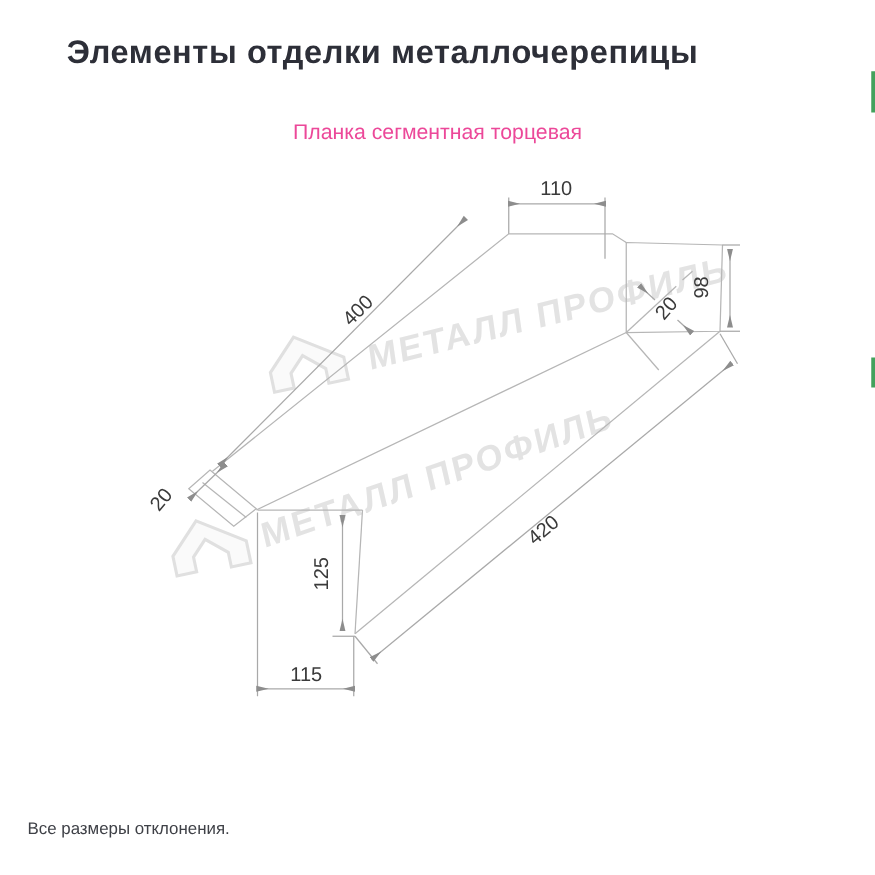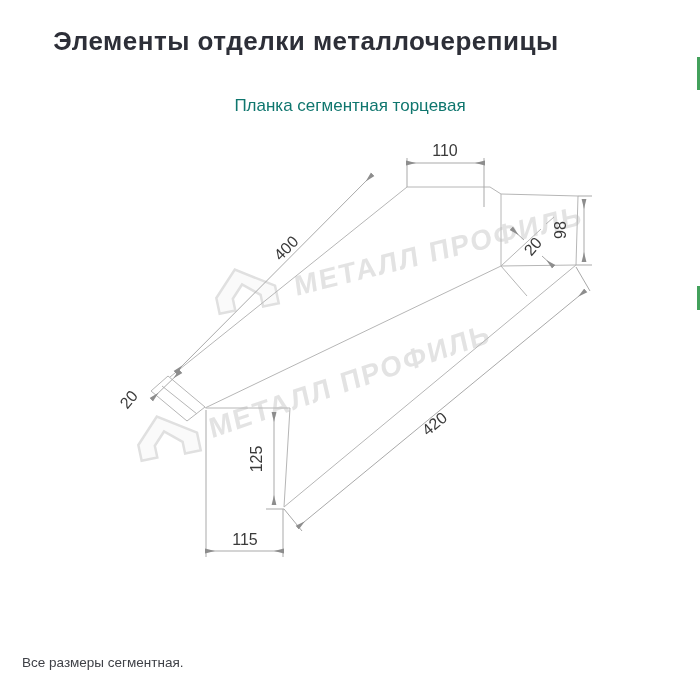--- a/index.html
+++ b/index.html
@@ -6,21 +6,21 @@
   body{
     width:700px;height:700px;position:relative;background:#ffffff;
     font-family:"Liberation Sans", sans-serif;overflow:hidden;
   }
   .page-title{
     position:absolute;top:26px;left:0;width:612px;text-align:center;
     font-size:26px;font-weight:bold;color:#2d2f38;letter-spacing:0.5px;
   }
   .subtitle{
     position:absolute;top:95px;left:0;width:700px;text-align:center;
-    font-size:17px;color:#0f766e;line-height:21px;
+    font-size:17px;color:#ec4899;line-height:21px;
   }
   .footnotes{
     position:absolute;left:22px;bottom:28px;
     font-size:13.5px;color:#3f4147;line-height:18px;
   }
   .drawing-svg{position:absolute;left:0;top:0;}
   .edge-tick{position:absolute;right:0;width:3px;background:#43a15c;}
   .edge-tick.t1{top:57px;height:33px;}
   .edge-tick.t2{top:286px;height:24px;}
 
@@ -131,14 +131,14 @@
     <path class="dline" d="M283,509 L283,557"></path>
     <path class="dline" d="M206,551 L283,551" marker-start="url(#arr)" marker-end="url(#arr)"></path>
     <text class="dimtext" x="245" y="545" text-anchor="middle">115</text>
   </g>
 </svg>
 
 <div class="edge-tick t1"></div>
 <div class="edge-tick t2"></div>
 
 <div class="footnotes">
-  <div>Все размеры сегментная.</div>
+  <div>Все размеры отклонения.</div>
 </div>
 
 </body></html>

